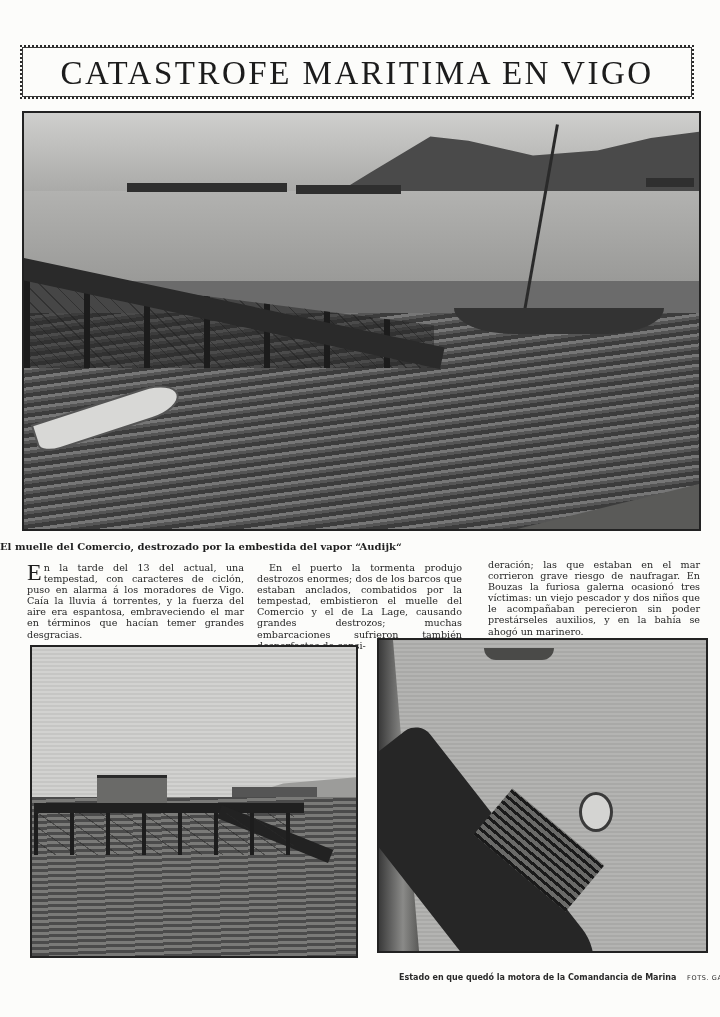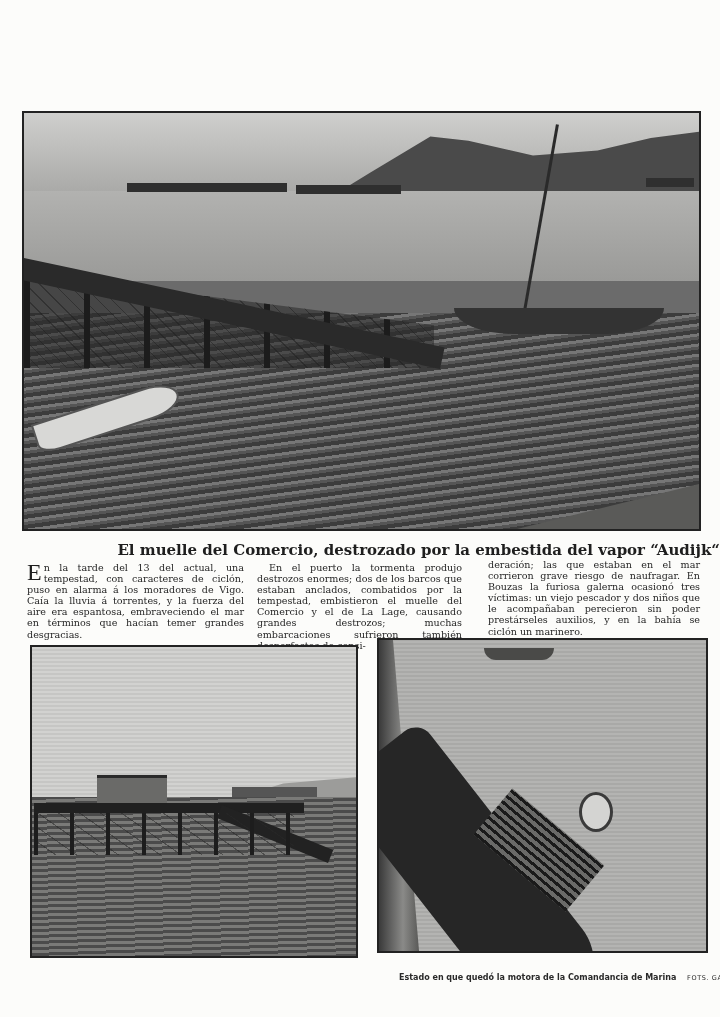--- a/index.html
+++ b/index.html
@@ -78,22 +78,22 @@
     transform: rotate(52deg); transform-origin: left top; border-radius: 20px 60px 60px 20px; }
   .r-ribs { position: absolute; left: 100px; top: 180px; width: 120px; height: 60px;
     background: repeating-linear-gradient(0deg, #1a1a1a 0 3px, #6a6a68 3px 7px);
     transform: rotate(40deg); }
   .r-barrel { position: absolute; left: 200px; top: 152px; width: 34px; height: 40px; border-radius: 50%;
     border: 3px solid #3a3a3a; background: #d4d4d2; }
   .r-boat-far { position: absolute; left: 105px; top: 8px; width: 70px; height: 12px; background: #4a4a48; border-radius: 0 0 20px 20px; }
 
   
   .caption-main {
-    position: absolute; left: 0; width: 720px; top: 541px; text-align: right;
-    font-family: "DejaVu Serif", serif; font-weight: bold; font-size: 15px; color: #1e1e1e;
+    position: absolute; left: 0; width: 720px; top: 541px; text-align: left;
+    font-family: "DejaVu Serif", serif; font-weight: bold; font-size: 10px; color: #1e1e1e;
   }
   .col {
     position: absolute; top: 562px; font-family: "DejaVu Serif", serif; font-size: 9.6px;
     line-height: 11.1px; text-align: justify; color: #262626;
   }
   .col-1 { left: 27px; width: 217px; }
   .col-2 { left: 257px; width: 205px; text-indent: 12px; }
   .col-3 { left: 488px; width: 212px; top: 559px; }
   .dropcap { float: left; font-family: "Liberation Serif", serif; font-size: 24px; line-height: 19px; margin: 1px 2px 0 0; color: #1e1e1e; }
 
@@ -109,20 +109,23 @@
     position: absolute; left: 545px; top: 986px; font-family: "DejaVu Sans", sans-serif; font-weight: bold;
     font-size: 18px; color: #eaeaea; letter-spacing: 0.5px;
     text-shadow: 0 0 1px #d6d6d6, 1px 1px 0 #dcdcdc;
   }
 </style>
 </head>
 <body>
 
 <div class="page">
 
+  <div class="title-box">
+    <h1 class="title-text">CATASTROFE MARITIMA EN VIGO</h1>
+  </div>
 
   <div class="photo photo-main">
     <div class="m-sky"></div>
     <div class="m-hill"></div>
     <div class="m-sea-far"></div>
     <div class="m-ship" style="left:103px;top:70px;width:160px;"></div>
     <div class="m-ship" style="left:272px;top:72px;width:105px;"></div>
     <div class="m-ship" style="left:622px;top:65px;width:48px;"></div>
     <div class="m-sea-near"></div>
     <div class="m-pier-under"></div>
@@ -133,21 +136,21 @@
     <div class="m-shore"></div>
   </div>
 
   <div class="caption-main">El muelle del Comercio, destrozado por la embestida del vapor “Audijk“</div>
 
   <div class="col col-1">
     <span class="dropcap">E</span>
     <span>n la tarde del 13 del actual, una tempestad, con caracteres de ciclón, puso en alarma á los moradores de Vigo. Caía la lluvia á torrentes, y la fuerza del aire era espantosa, embraveciendo el mar en términos que hacían temer grandes desgracias.</span>
   </div>
   <div class="col col-2">En el puerto la tormenta produjo destrozos enormes; dos de los barcos que estaban anclados, combatidos por la tempestad, embistieron el muelle del Comercio y el de La Lage, causando grandes destrozos; muchas embarcaciones sufrieron también desperfectos de consi-</div>
-  <div class="col col-3">deración; las que estaban en el mar corrieron grave riesgo de naufragar. En Bouzas la furiosa galerna ocasionó tres víctimas: un viejo pescador y dos niños que le acompañaban perecieron sin poder prestárseles auxilios, y en la bahía se ciclón un marinero.</div>
+  <div class="col col-3">deración; las que estaban en el mar corrieron grave riesgo de naufragar. En Bouzas la furiosa galerna ocasionó tres víctimas: un viejo pescador y dos niños que le acompañaban perecieron sin poder prestárseles auxilios, y en la bahía se ahogó un marinero.</div>
 
   <div class="photo photo-left">
     <div class="l-sky"></div>
     <div class="l-far"></div>
     <div class="l-ship"></div>
     <div class="l-sea"></div>
     <div class="l-house"></div>
     <div class="l-deck"></div>
     <div class="l-ramp"></div>
     <div class="l-piles"></div>

